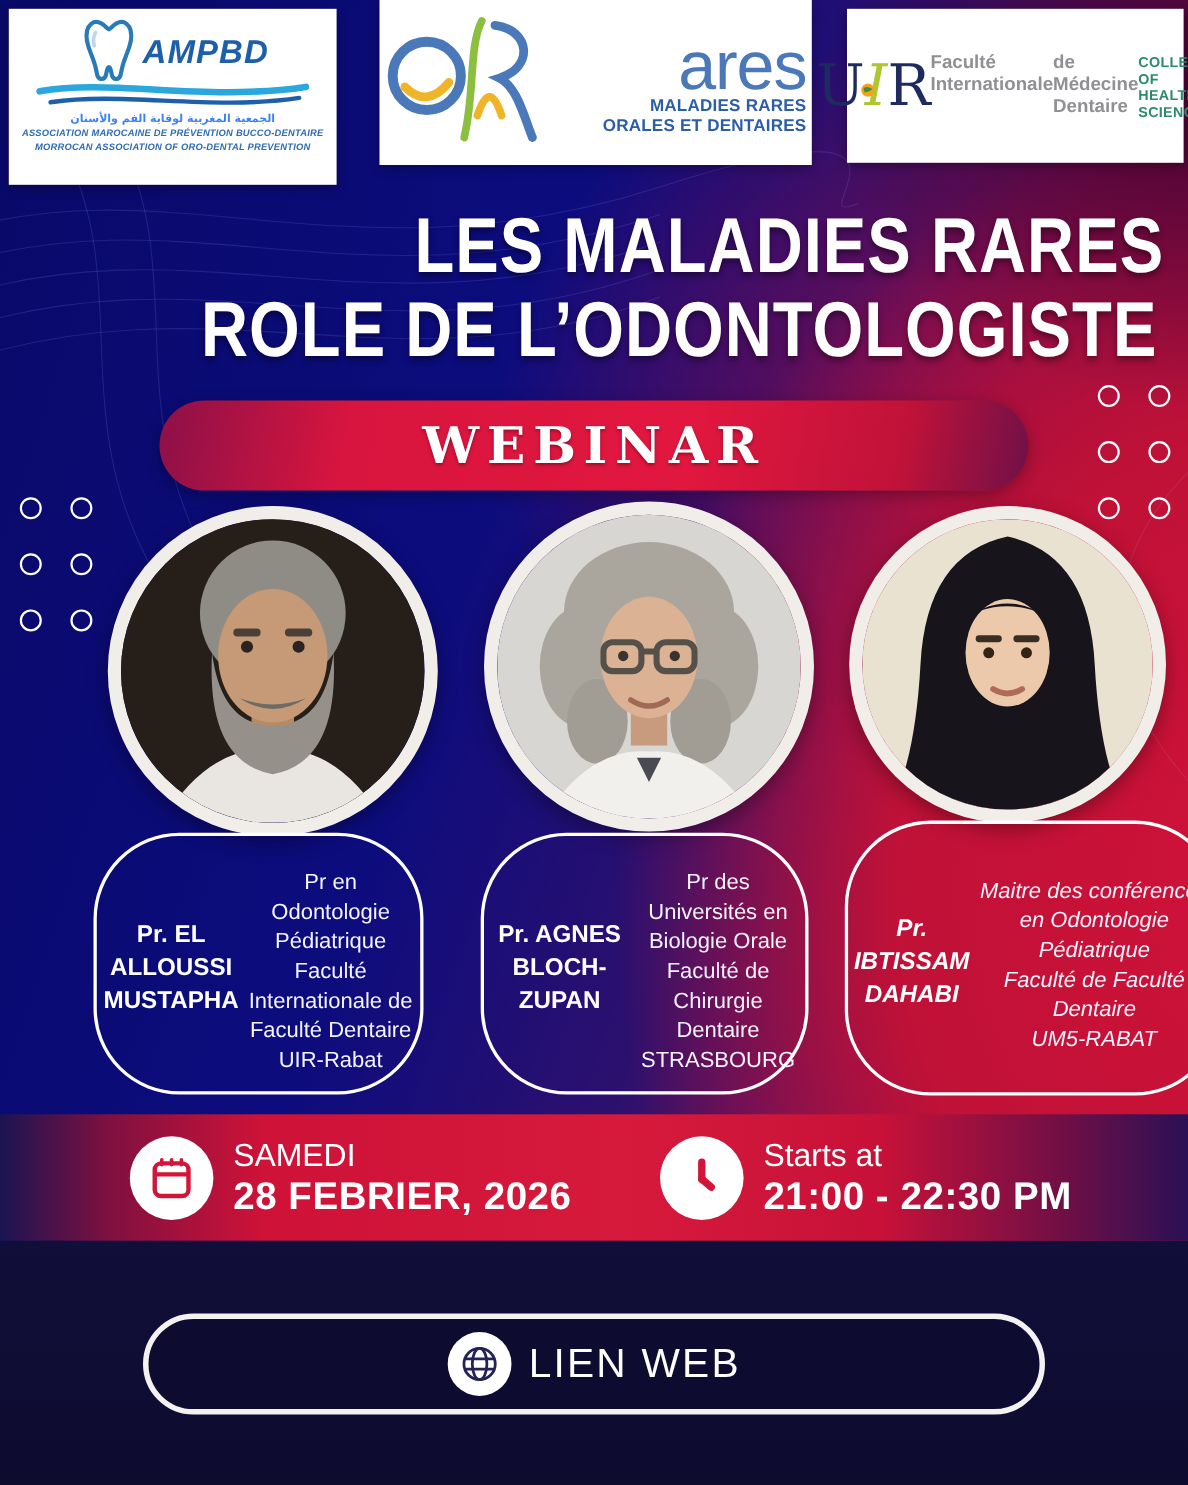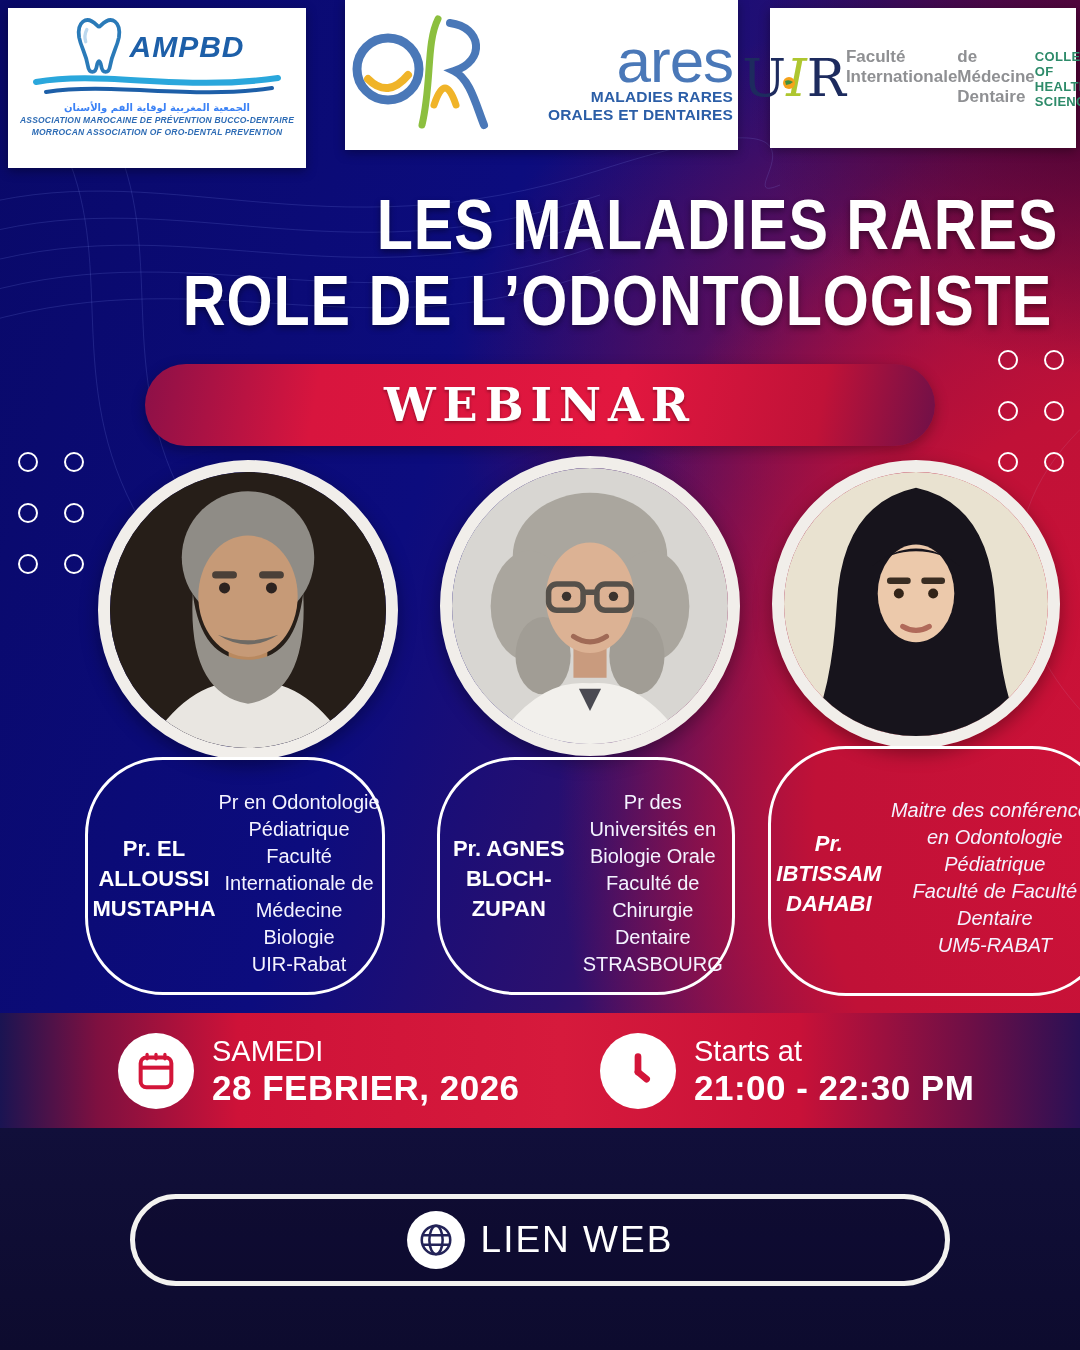--- a/index.html
+++ b/index.html
@@ -240,21 +240,21 @@
       <circle cx="43.5" cy="46" r="1.9" fill="#332418"></circle>
       <circle cx="56.5" cy="46" r="1.9" fill="#332418"></circle>
       <path d="M45 58.5 Q50 61.5 55 58.5" stroke="#b06a5a" stroke-width="2" fill="none" stroke-linecap="round"></path>
     </svg>
   </div>
 
   <div class="card card-1">
     <div class="card-name">Pr. EL ALLOUSSI MUSTAPHA</div>
     <div class="card-details">
       <div class="card-line">Pr en Odontologie Pédiatrique</div>
-      <div class="card-line">Faculté Internationale de Médecine Biologie</div>
+      <div class="card-line">Faculté Internationale de Faculté Dentaire</div>
       <div class="card-line">UIR-Rabat</div>
     </div>
   </div>
   <div class="card card-2">
     <div class="card-name">Pr. AGNES BLOCH-ZUPAN</div>
     <div class="card-details">
       <div class="card-line">Pr des Universités en Biologie Orale</div>
       <div class="card-line">Faculté de Chirurgie Dentaire</div>
       <div class="card-line">STRASBOURG</div>
     </div>

